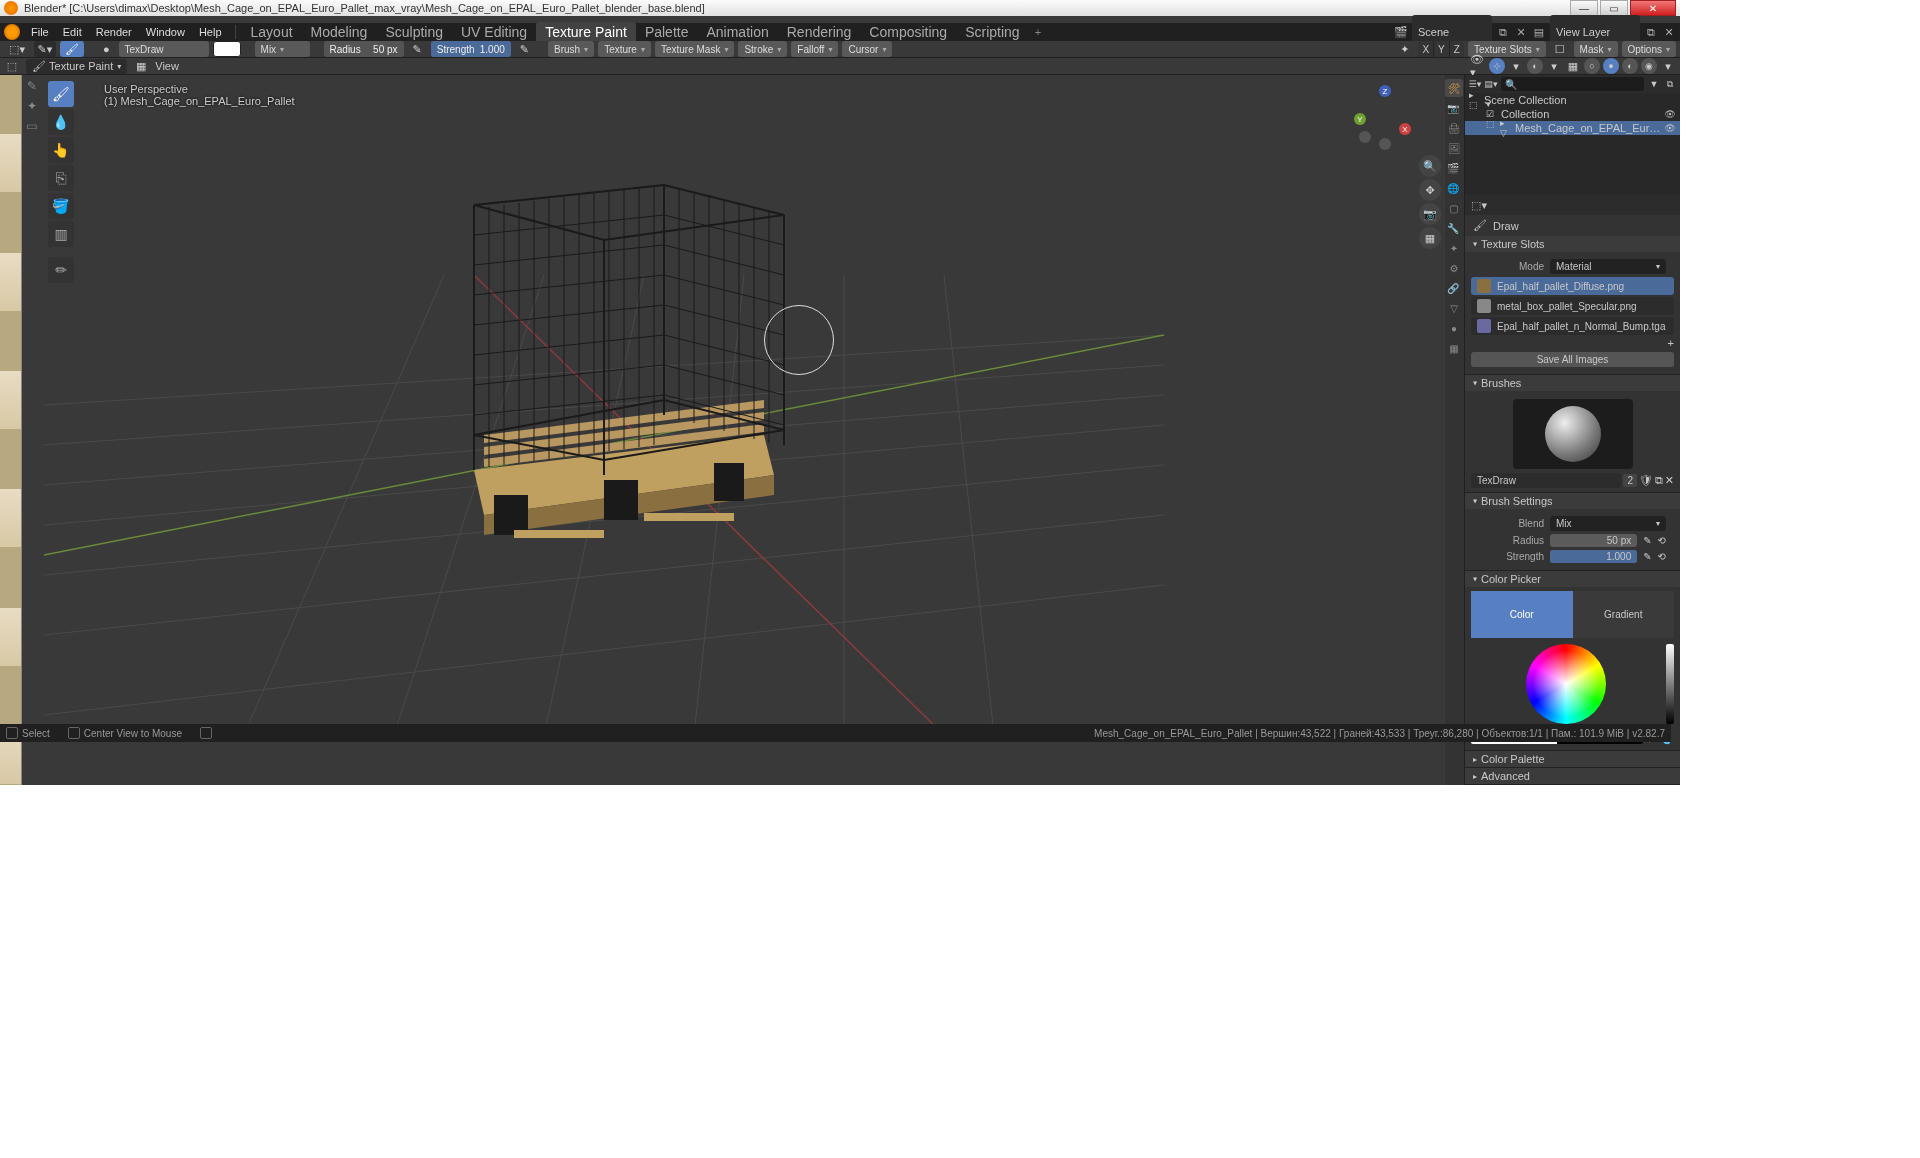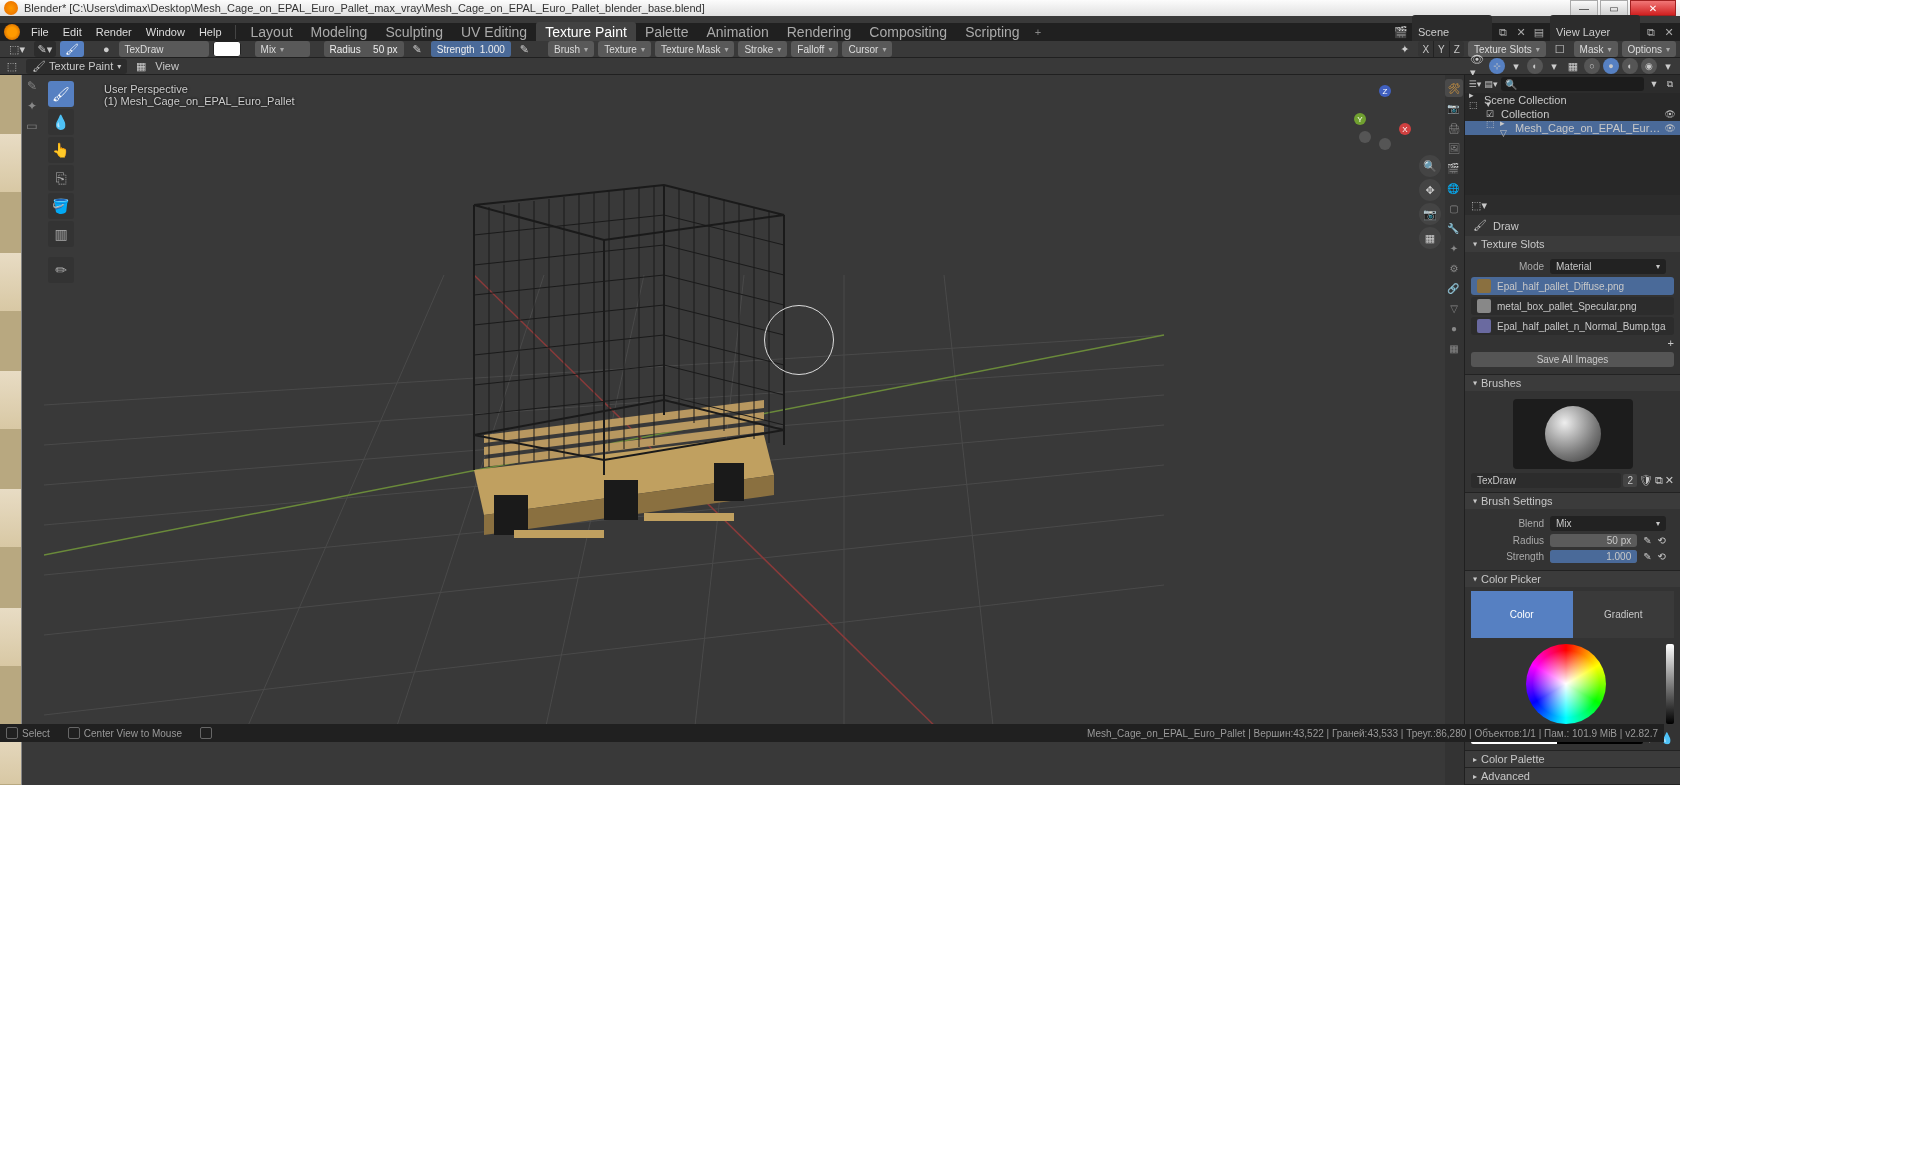--- a/index.html
+++ b/index.html
@@ -109,21 +109,21 @@
 .props .nfield .fill { position:absolute; left:0; top:0; bottom:0; background:#4a6a99; }
 .props .nfield span { position:relative; z-index:1; }
 .props .tabbtns { display:flex; }
 .props .tabbtns .tb { flex:1; padding:18px; text-align:center; font-size:10px; background:#3a3a3a; }
 .props .tabbtns .tb.active { background:#5680c2; color:#fff; }
 .props .colorwheel { width:80px; height:80px; border-radius:50%; background:conic-gradient(red,yellow,lime,cyan,blue,magenta,red); margin:6px auto; position:relative; }
 .props .colorwheel::after { content:""; position:absolute; inset:6px; border-radius:50%; background:radial-gradient(circle,#fff 0%, transparent 70%); }
 .props .valslider { width:8px; height:80px; background:linear-gradient(#fff,#000); border-radius:2px; }
 .props .colorstrip { height:12px; background:linear-gradient(to right,#fff 0%,#fff 50%,#000 50%,#000 100%); border-radius:2px; margin:2px 0; }
 
-.statusbar { position:absolute; bottom:0; left:0; right:16px; height:18px; background:#202020; display:flex; align-items:center; padding:0 6px; font-size:10px; color:#999; }
+.statusbar { position:absolute; bottom:0; left:0; right:9px; height:18px; background:#202020; display:flex; align-items:center; padding:0 6px; font-size:10px; color:#999; }
 .statusbar .seg { display:flex; align-items:center; gap:4px; margin-right:18px; }
 .statusbar .spacer { flex:1; }
 .statusbar .ico { width:12px; height:12px; border:1px solid #666; border-radius:2px; }
 </style>
 </head>
 <body>
 
 <div class="app-full">
 <div class="app">
 

